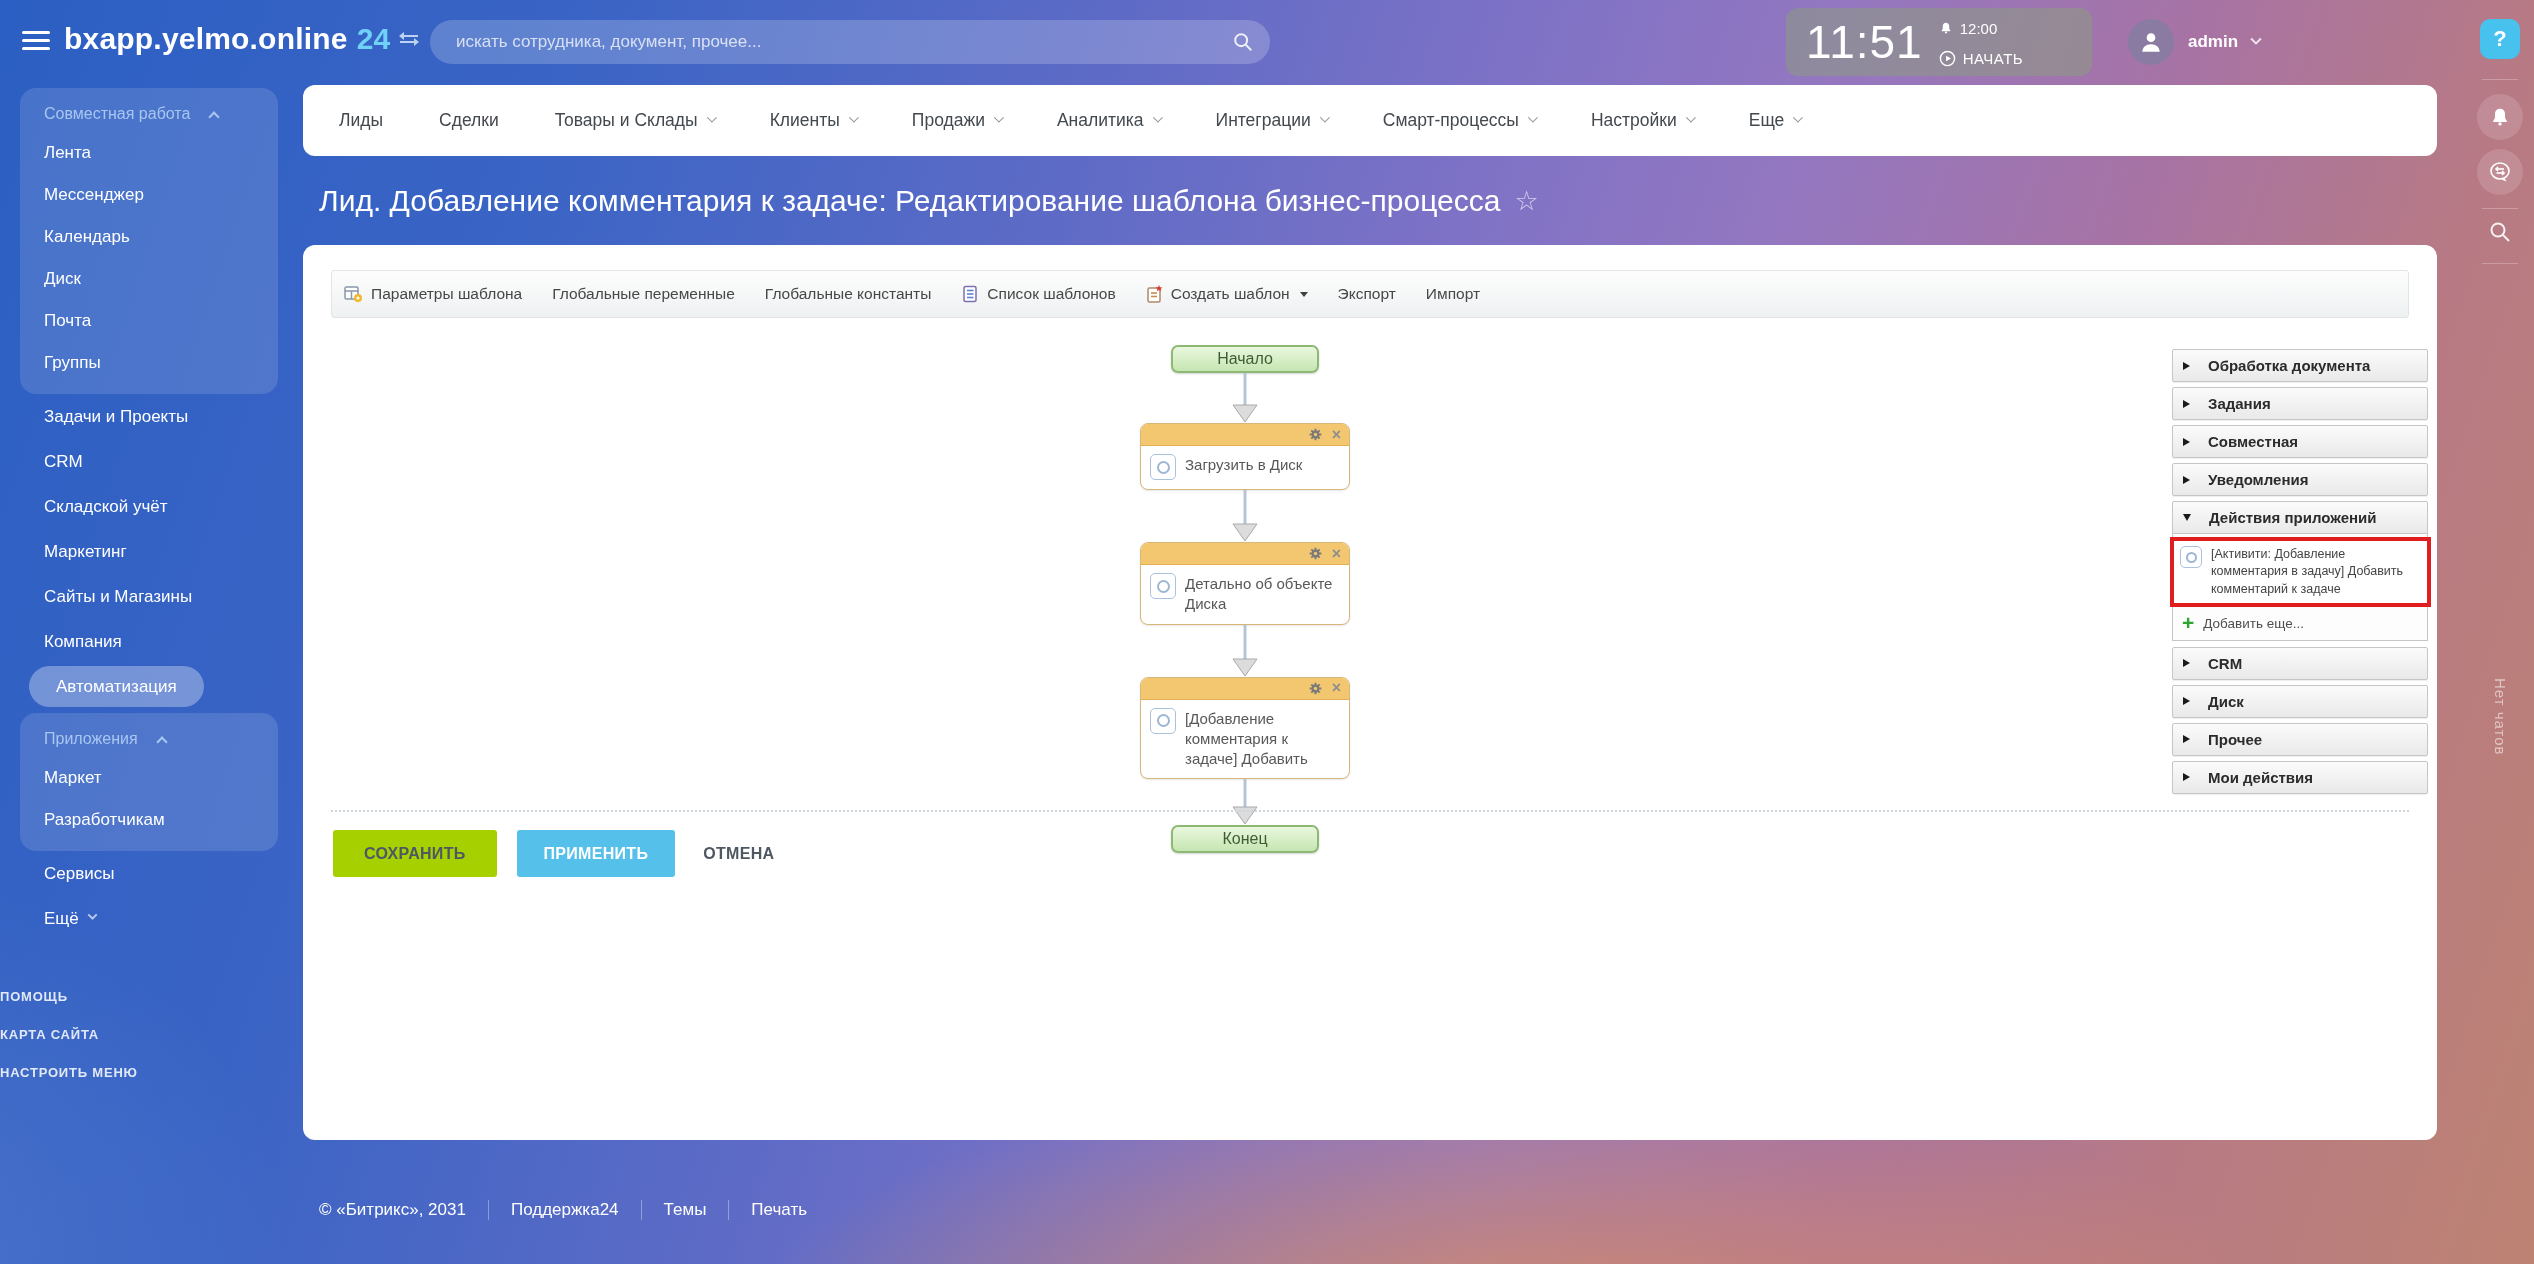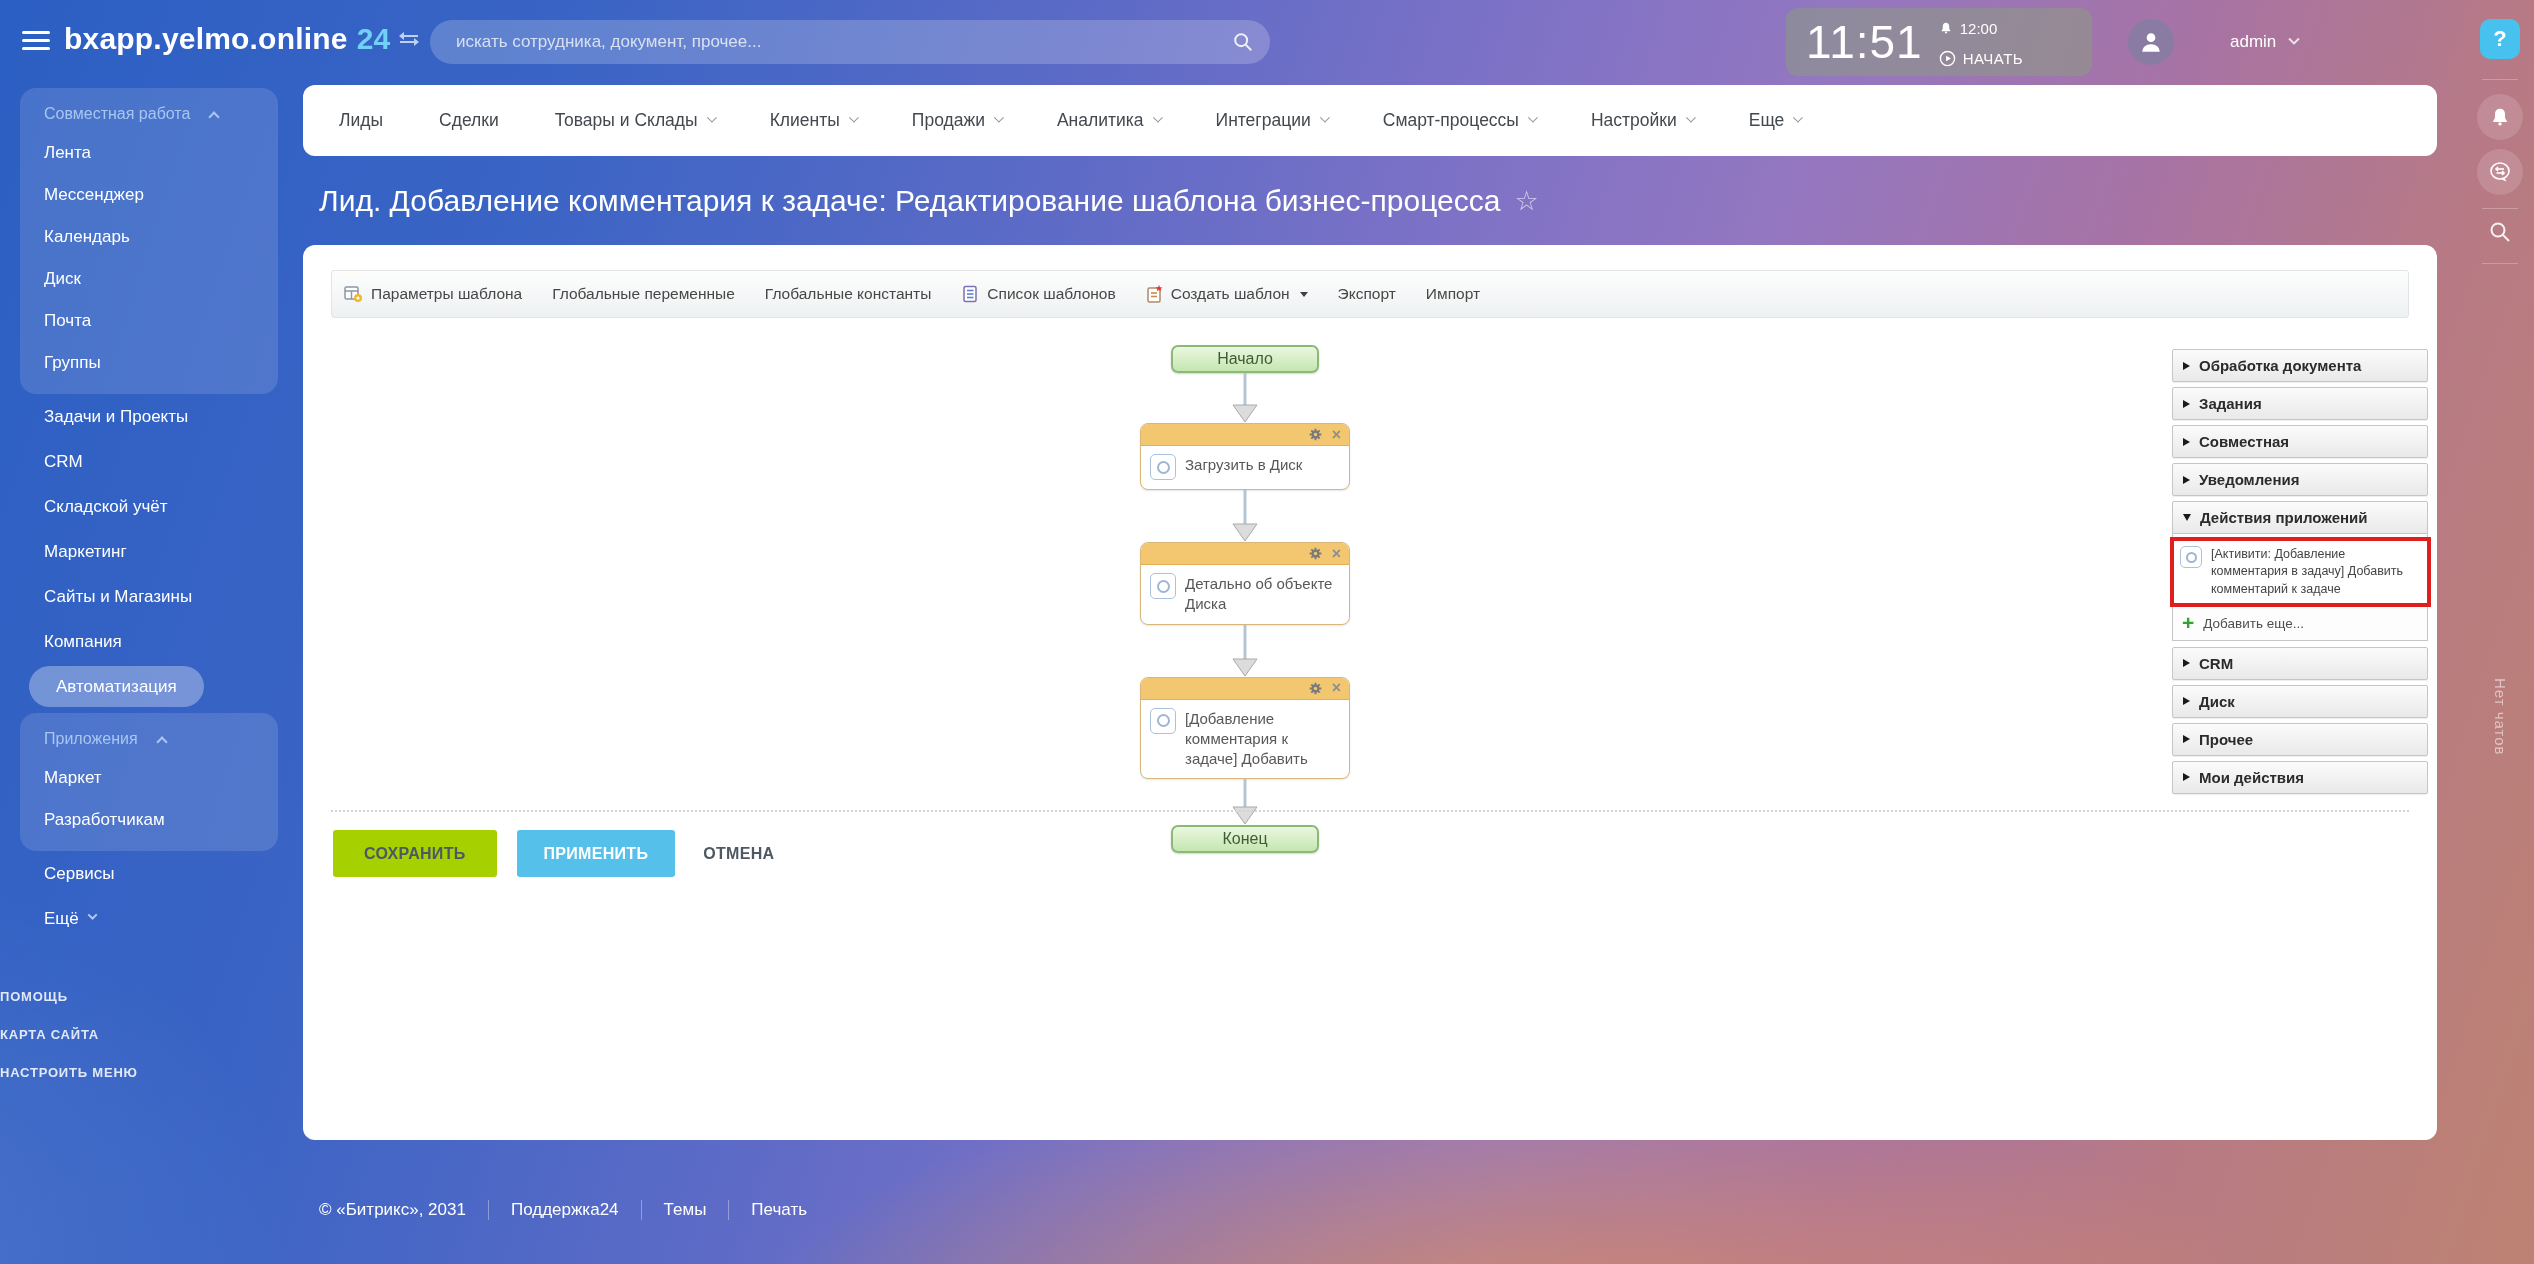--- a/index.html
+++ b/index.html
@@ -26,21 +26,21 @@
   .search-pill input { position:absolute; left:26px; top:0; width:760px; height:44px; background:transparent; border:none; outline:none; color:#fff; font-size:17px; font-family:"Liberation Sans",sans-serif; }
   .search-pill input::placeholder { color:rgba(255,255,255,0.75); }
   .search-pill .mag { position:absolute; right:16px; top:11px; }
   .clock { position:absolute; left:1786px; top:8px; width:306px; height:68px; border-radius:12px; background:rgba(140,155,130,0.55); display:flex; align-items:center; padding:0 20px; gap:16px; color:#fff; }
   .clock .time { font-size:46px; font-weight:300; letter-spacing:1px; }
   .clock .cright { display:flex; flex-direction:column; gap:13px; padding-top:2px; }
   .clock .crow { display:flex; align-items:center; gap:7px; font-size:15px; }
   .clock .crow.start-row { letter-spacing:0.5px; }
   .user { position:absolute; left:2128px; top:19px; display:flex; align-items:center; gap:14px; cursor:pointer; }
   .avatar { width:46px; height:46px; border-radius:50%; background:rgba(130,125,160,0.75); display:flex; align-items:center; justify-content:center; }
-  .user .uname { color:#fff; font-size:17px; font-weight:normal;margin-left:42px; }
+  .user .uname { color:#fff; font-size:17px; font-weight:bold; }
   .chev { display:inline-block; width:8px; height:8px; border-right:2px solid rgba(255,255,255,0.8); border-bottom:2px solid rgba(255,255,255,0.8); transform:rotate(45deg) translate(-2px,-2px); }
 
   
   .sidebar { position:absolute; left:0; top:84px; width:300px; height:1180px; color:#fff; font-size:17px; }
   .sgroup { margin:4px 22px 0 20px; background:rgba(255,255,255,0.13); border-radius:16px; padding:8px 0 10px; }
   .sg-header { height:36px; display:flex; align-items:center; padding-left:24px; color:#a9c6f1; font-size:16px; gap:20px; cursor:pointer; }
   .chev-up { display:inline-block; width:8px; height:8px; border-right:2px solid #a9c6f1; border-bottom:2px solid #a9c6f1; transform:rotate(225deg); margin-top:5px; }
   .s-item { height:42px; display:flex; align-items:center; padding-left:24px; cursor:pointer; }
   .s-item-plain { height:45px; display:flex; align-items:center; padding-left:44px; cursor:pointer; }
   .s-pill { margin:2px 0 0 29px; height:41px; display:inline-flex; align-items:center; padding:0 27px; border-radius:21px; background:rgba(255,255,255,0.32); cursor:pointer; }
@@ -81,21 +81,21 @@
 
   
   .btn-row { position:absolute; left:30px; top:585px; display:flex; align-items:center; gap:20px; }
   .btn { height:47px; border:none; border-radius:3px; font-family:"Liberation Sans",sans-serif; font-size:16px; font-weight:bold; letter-spacing:0.3px; cursor:pointer; }
   .btn-save { background:#a6d000; color:#4c5866; padding:0 31px; }
   .btn-apply { background:#55c0e9; color:#fff; padding:0 27px; }
   .btn-cancel { background:none; border:none; font-family:"Liberation Sans",sans-serif; font-size:16px; font-weight:bold; color:#4e5862; letter-spacing:0.3px; cursor:pointer; margin-left:8px; }
 
   
   .palette { position:absolute; left:1869px; top:104px; width:256px; }
-  .acc { height:33px; margin-bottom:5px; background:linear-gradient(#fbfbfb,#e9e9e9); border:1px solid #c6c6c6; border-radius:2px; display:flex; align-items:center; padding:0 10px; gap:9px; font-weight:bold; font-size:15px; color:#2b2b2b; box-shadow:0 1px 1px rgba(0,0,0,0.07); cursor:pointer; }
+  .acc { height:33px; margin-bottom:5px; background:linear-gradient(#fbfbfb,#e9e9e9); border:1px solid #c6c6c6; border-radius:2px; display:flex; align-items:center; padding:0 10px; gap:18px; font-weight:bold; font-size:15px; color:#2b2b2b; box-shadow:0 1px 1px rgba(0,0,0,0.07); cursor:pointer; }
   .tri-r { width:0; height:0; border-left:7px solid #1a1a1a; border-top:4.5px solid transparent; border-bottom:4.5px solid transparent; }
   .tri-d { width:0; height:0; border-top:7px solid #1a1a1a; border-left:4.5px solid transparent; border-right:4.5px solid transparent; }
   .acc-group { margin-bottom:6px; }
   .acc-group .acc { margin-bottom:0; border-radius:2px 2px 0 0; }
   .acc-body { border:1px solid #c6c6c6; border-top:none; background:#fdfdfd; padding:3px 5px 6px; }
   .acc-item { display:flex; gap:9px; padding:5px 6px; background:#fff; }
   .acc-item.highlighted { border:4px solid #e11e1e; margin:0 -9px 3px -8px; }
   .acc-item .txt { font-size:12.5px; color:#444; line-height:1.38; }
   .acc-add { display:flex; align-items:center; gap:9px; padding:5px 4px 2px; font-size:13.5px; color:#4e4e4e; cursor:pointer; }
   .plus { color:#2fa52f; font-weight:bold; font-size:21px; line-height:0.8; }

